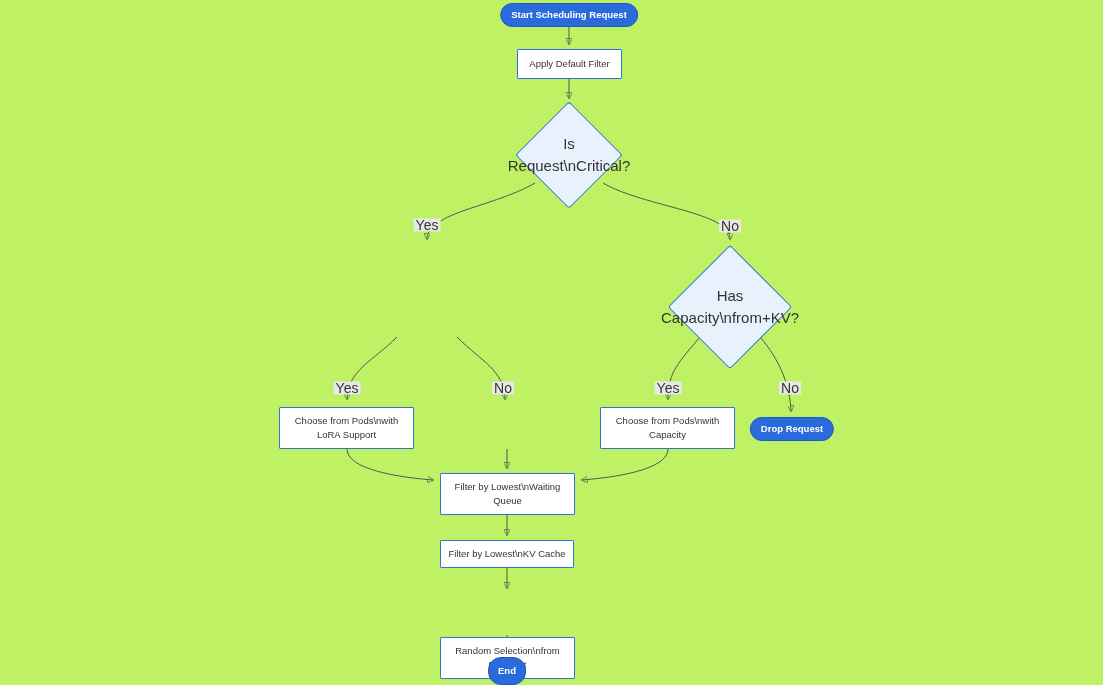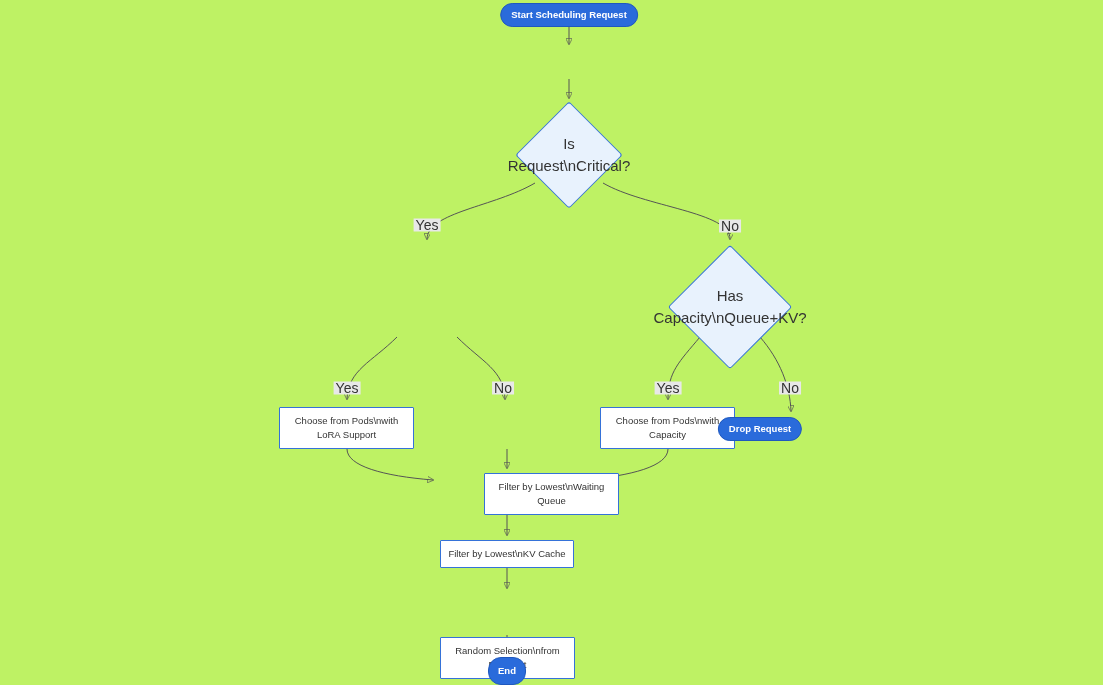--- a/index.html
+++ b/index.html
@@ -77,46 +77,49 @@
     <path d="M668,449 C668,466 632,476 582,480" marker-end="url(#arrow)"></path>
     <path d="M507,515 L507,535" marker-end="url(#arrow)"></path>
     <path d="M507,568 L507,588" marker-end="url(#arrow)"></path>
     <path d="M507,635 L507,652" marker-end="url(#arrow)"></path>
   </svg>
 
   <div class="node pill" style="left:569px; top:3px;">
     <span class="node-label">Start Scheduling Request</span>
   </div>
 
+  <div class="node rect" style="left:517px; top:49px; width:105px; height:30px;">
+    <div class="node-label">Apply Default Filter</div>
+  </div>
 
   <div class="diamond" style="left:517px; top:103px; width:104px; height:104px;">
     <div class="diamond-shape" style="width:74px; height:74px;"></div>
     <div class="node-label">Is Request\nCritical?</div>
   </div>
 
 
   <div class="diamond" style="left:669px; top:246px; width:122px; height:122px;">
     <div class="diamond-shape" style="width:86px; height:86px;"></div>
-    <div class="node-label">Has Capacity\nQueue+KV?</div>
+    <div class="node-label">Has Capacity\nfrom+KV?</div>
   </div>
 
   <div class="node rect" style="left:279px; top:407px; width:135px; height:42px;">
     <div class="node-label">Choose from Pods\nwith
 LoRA Support</div>
   </div>
   <div class="node rect" style="left:600px; top:407px; width:135px; height:42px;">
     <div class="node-label">Choose from Pods\nwith
 Capacity</div>
   </div>
 
-  <div class="node pill" style="left:760px; top:417px;">
+  <div class="node pill" style="left:792px; top:417px;">
     <span class="node-label">Drop Request</span>
   </div>
 
-  <div class="node rect" style="left:440px; top:473px; width:135px; height:42px;margin-left:44px;">
+  <div class="node rect" style="left:440px; top:473px; width:135px; height:42px;">
     <div class="node-label">Filter by Lowest\nWaiting
 Queue</div>
   </div>
   <div class="node rect" style="left:440px; top:540px; width:134px; height:28px;">
     <div class="node-label">Filter by Lowest\nKV Cache</div>
   </div>
   <div class="node rect" style="left:440px; top:593px; width:135px; height:42px;margin-top:44px;">
     <div class="node-label">Random Selection\nfrom
 Final List</div>
   </div>

